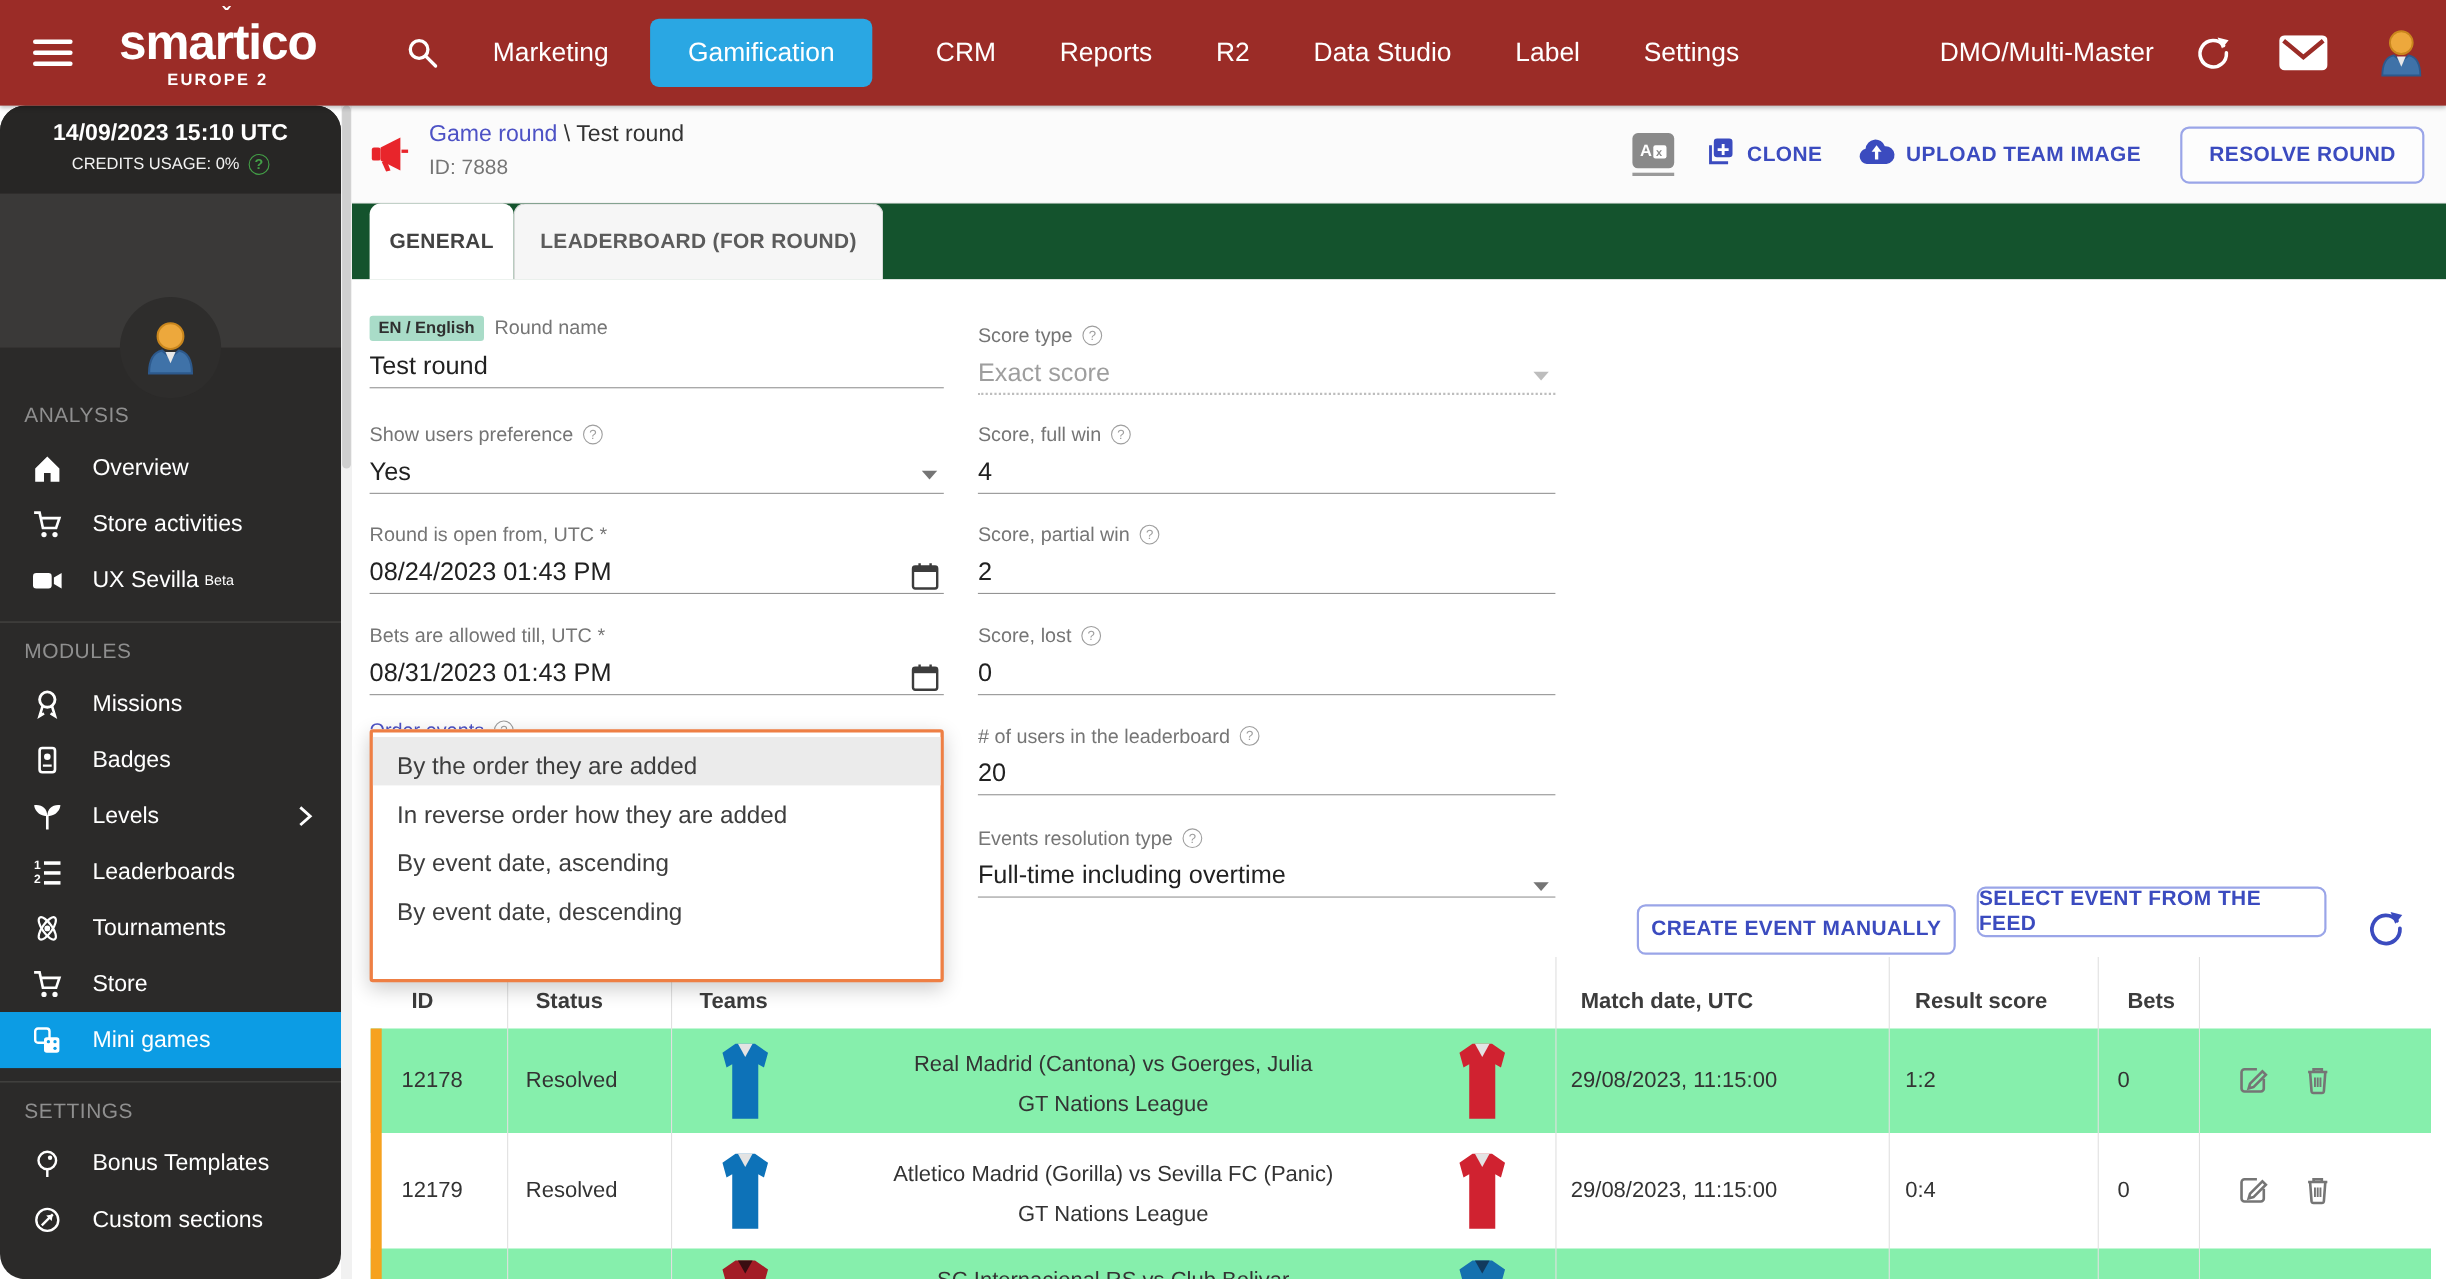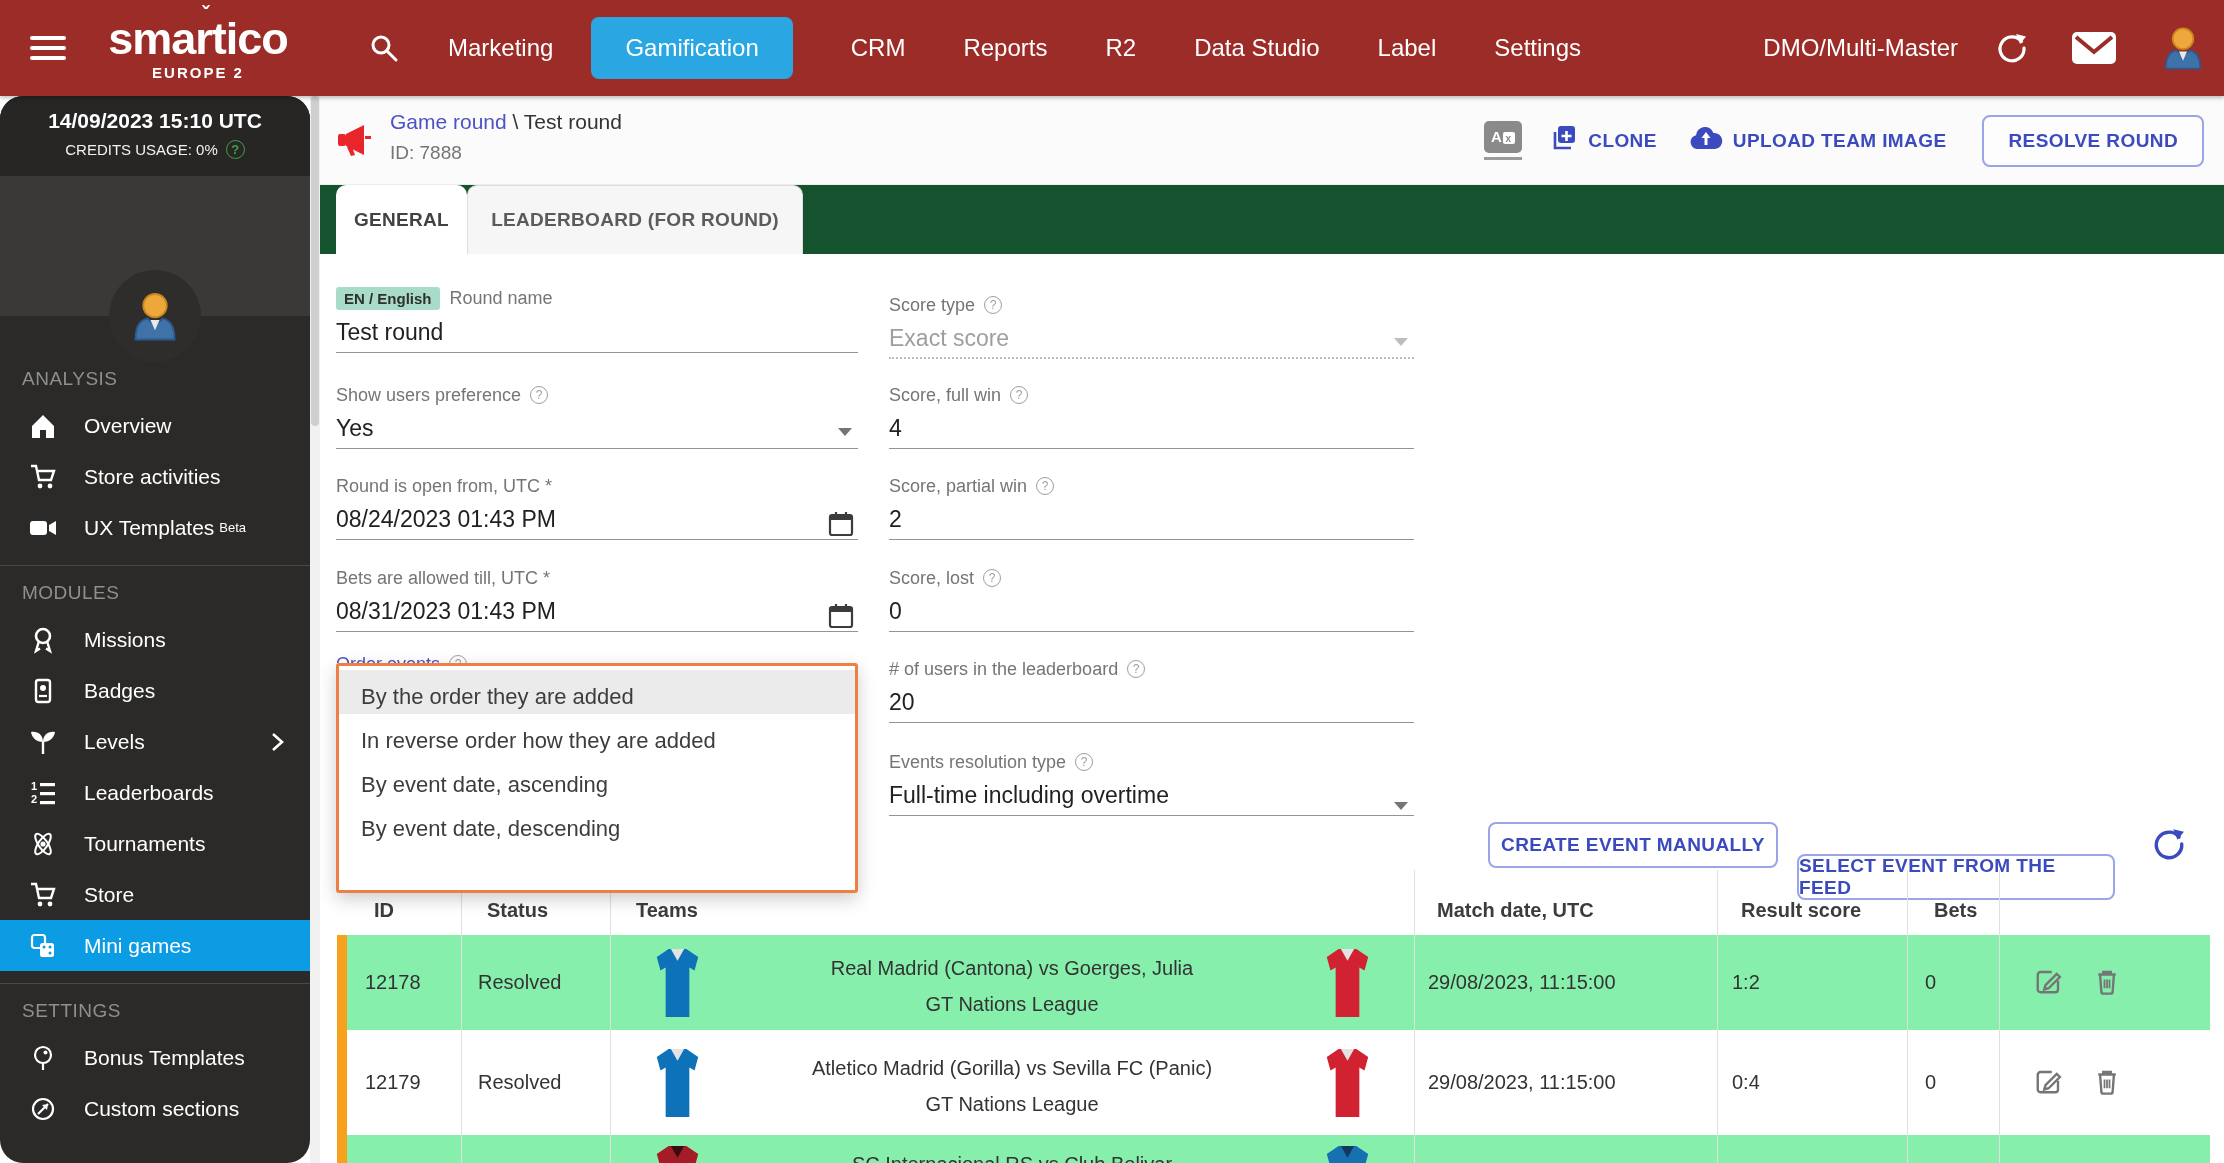--- a/index.html
+++ b/index.html
@@ -88,21 +88,21 @@
   .clipped-label .f-label { color:#4d52c5; }
   
   .dropdown { position:absolute; left:16px; top:409px; width:522px; height:230px; background:#fff;
     border:3px solid #ee7f44; border-radius:3px; box-shadow:0 6px 18px rgba(0,0,0,.2); z-index:30; padding-top:4px; }
   .dd-opt { height:44px; line-height:54px; padding-left:22px; font-size:22px; color:#3d3d3d; cursor:pointer; }
   .dd-opt-hl { background:#ebebeb; }
   
   .evt-btn { position:absolute; height:46px; border:2px solid #9aa5e8; border-radius:8px; background:#fff;
     color:#3b4bbf; font-size:19px; font-weight:bold; letter-spacing:.4px; display:flex; align-items:center; justify-content:center; cursor:pointer; }
   .evt-create { left:1168px; top:568px; width:290px; }
-  .evt-select { left:1477px; top:600px; width:318px; }
+  .evt-select { left:1477px; top:552px; width:318px; }
   .evt-refresh { position:absolute; left:1832px; top:573px; cursor:pointer; }
   
   .tbl-vline { position:absolute; top:616px; width:1px; background:#e0e0e0; height:293px; z-index:5; }
   .tbl-header { position:absolute; left:26px; top:616px; width:1873px; height:62px; display:flex; z-index:4; }
   .th { display:flex; align-items:flex-end; padding-bottom:10px; font-size:20px; color:#3c3c3c; font-weight:bold; }
   .trow { position:absolute; left:17px; width:1873px; height:95px; display:flex; z-index:3; }
   .row-gray { background:#86efac; } .row-white { background:#fff; }
   .td { font-size:20px; color:#333; display:flex; align-items:center; }
   .c-id { width:124px; padding-left:28px; } .c-status { width:149px; padding-left:17px; }
   .c-teams { width:804px; position:relative; justify-content:center; }
@@ -210,21 +210,21 @@
           </span>
         <span>Store activities</span>
       </div>
       <div class="side-item">
         <span class="s-icon">
             <svg width="28" height="28" viewBox="0 0 28 28">
               <rect x="1" y="7" width="17" height="14" rx="3" fill="#fff"></rect>
               <polygon points="20,11 27,7 27,21 20,17" fill="#fff"></polygon>
             </svg>
           </span>
-        <span>UX Templates</span>
+        <span>UX Sevilla</span>
         <span class="beta">Beta</span>
       </div>
 
       <div class="side-divider"></div>
       <div class="side-title">MODULES</div>
 
       <div class="side-item">
         <span class="s-icon">
             <svg width="28" height="28" viewBox="0 0 28 28">
               <circle cx="14" cy="10" r="7" fill="none" stroke="#fff" stroke-width="2.6"></circle>

